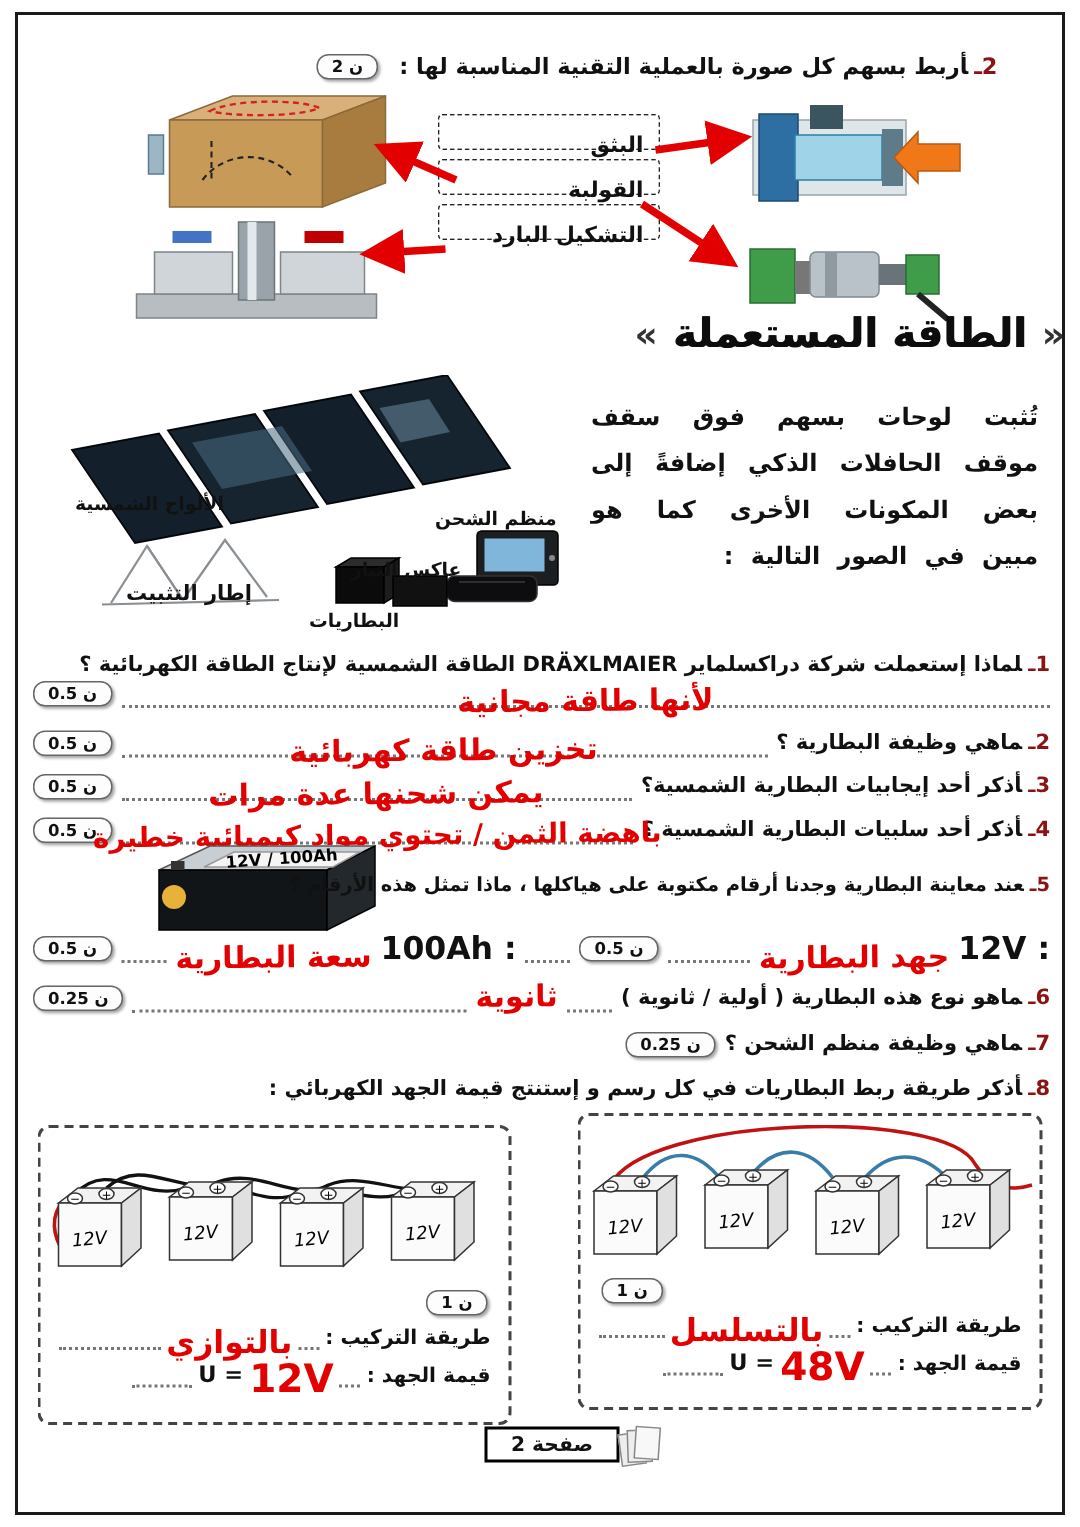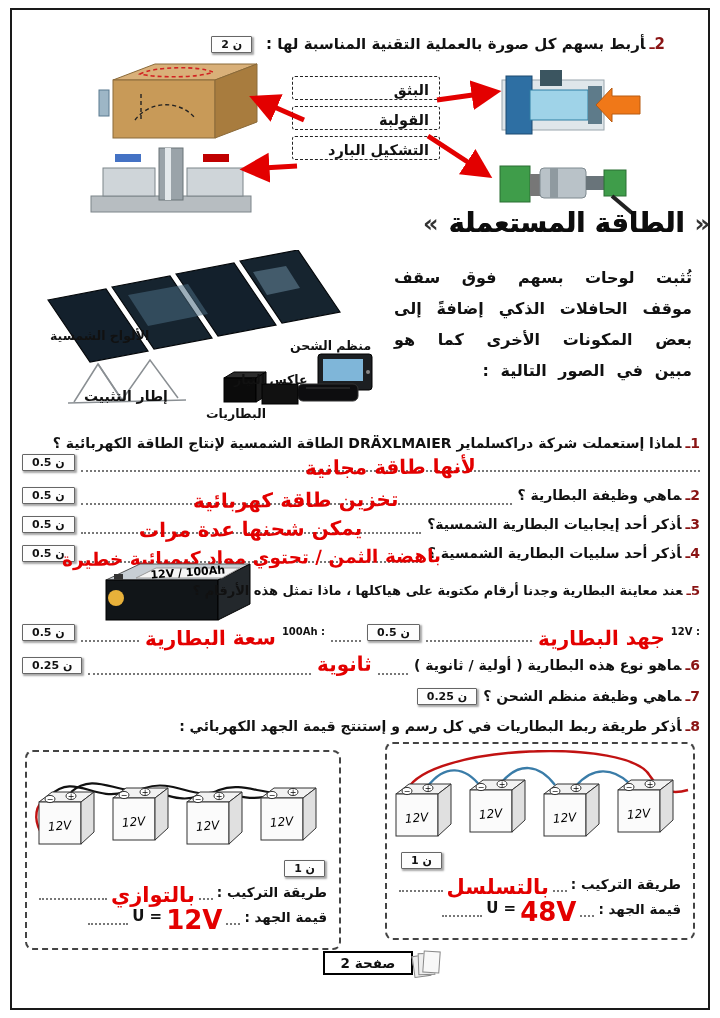--- a/index.html
+++ b/index.html
@@ -9,36 +9,36 @@
     position: relative; width: 720px; height: 1018px; margin: 0 auto;
     background: #ffffff; direction: rtl; color: #111; overflow: hidden;
   }
   .frame {
     position: absolute; left: 10px; right: 10px; top: 8px; bottom: 8px;
     border: 2px solid #1a1a1a; pointer-events: none;
   }
   
   .badge {
     display: inline-block; direction: ltr; unicode-bidi: isolate;
-    border: 1px solid #666; border-radius: 1px; background: #fdfdfd;
+    border: 1px solid #666; border-radius: 8px; background: #fdfdfd;
     box-shadow: 1.5px 1.5px 2px rgba(0,0,0,.35);
     padding: 1px 9px; font-size: 11px; font-weight: bold; white-space: nowrap;
   }
   
   .match-head {
     position: absolute; top: 34px; right: 55px;
     display: flex; align-items: center; gap: 14px;
     font-weight: bold; font-size: 15px;
   }
   .qnum { color: #8a1414; font-weight: bold; margin-left: 4px; }
   .match-labels { position: absolute; top: 76px; left: 292px; width: 148px; }
   .match-label {
     border: 1.6px dashed #222; border-radius: 3px; background: #fff;
     font-weight: bold; font-size: 14.5px; text-align: right;
-    padding: 5px 10px 3px; margin-bottom: 6px; height: 24px;
+    padding: 12px 10px 3px; margin-bottom: 6px; height: 24px;
   }
   .match-img { position: absolute; }
   .arrows-svg { position: absolute; left: 0; top: 0; pointer-events: none; }
   
   .main-title {
     position: absolute; top: 207px; left: 0; right: 0; text-align: right;
     font-size: 27px; font-weight: bold; color: #0d0d0d;
     text-shadow: 0.6px 0 #0d0d0d;
   }
   .main-title .orn { color: #333; font-size: 24px; margin: 0 10px; text-shadow: none; }
@@ -63,21 +63,21 @@
     display: flex; justify-content: center; align-items: flex-end;
   }
   .leader.w14 { flex: 0 0 14px; } .leader.w30 { flex: 0 0 30px; }
   .leader.w40 { flex: 0 0 40px; } .leader.half { flex: 0.55; }
   .ans {
     color: #e30000; font-weight: bold; font-size: 20px; line-height: .9;
     margin-bottom: -6px; white-space: nowrap; transform: rotate(-0.6deg);
   }
   .ans.sm { font-size: 14.5px; margin-bottom: -4px; }
   .ans.md { font-size: 18.5px; }
-  .val { direction: ltr; unicode-bidi: isolate; font-size: 10px; line-height: 20px; }
+  .val { direction: ltr; unicode-bidi: isolate; font-size: 21px; line-height: 20px; }
   .qrow .badge { margin-bottom: 1px; }
   
   .dbox {
     position: absolute; border: 2px dashed #444; border-radius: 8px; background: #fff;
   }
   .dbox svg { display: block; margin: 6px auto 0; }
   .badge-row { display: flex; padding: 0 14px; height: 24px; align-items: center; }
   .badge-row.to-left .badge { margin-right: auto; }
   .dline {
     display: flex; align-items: flex-end; gap: 4px;

